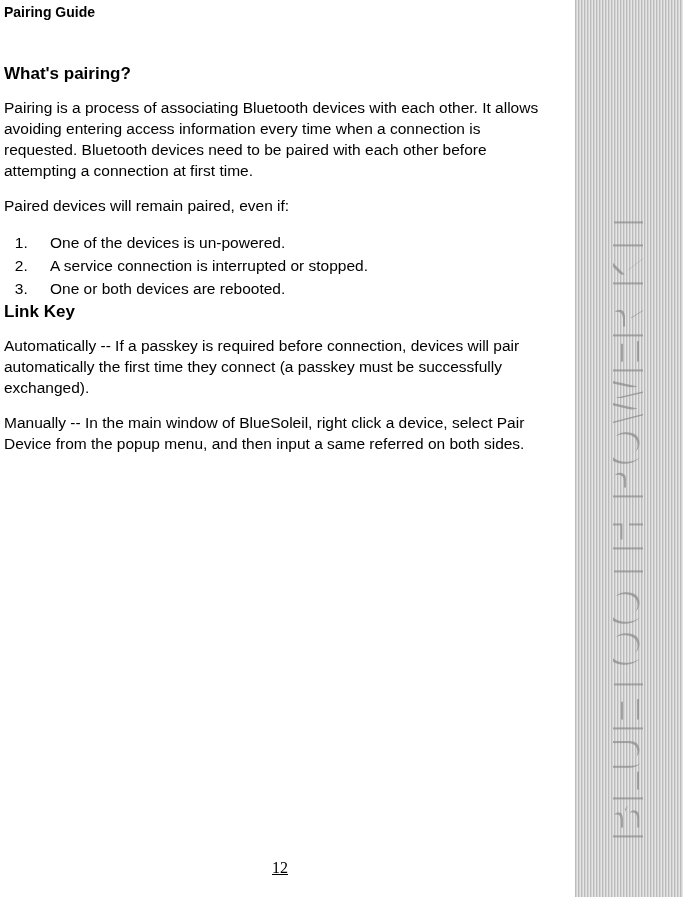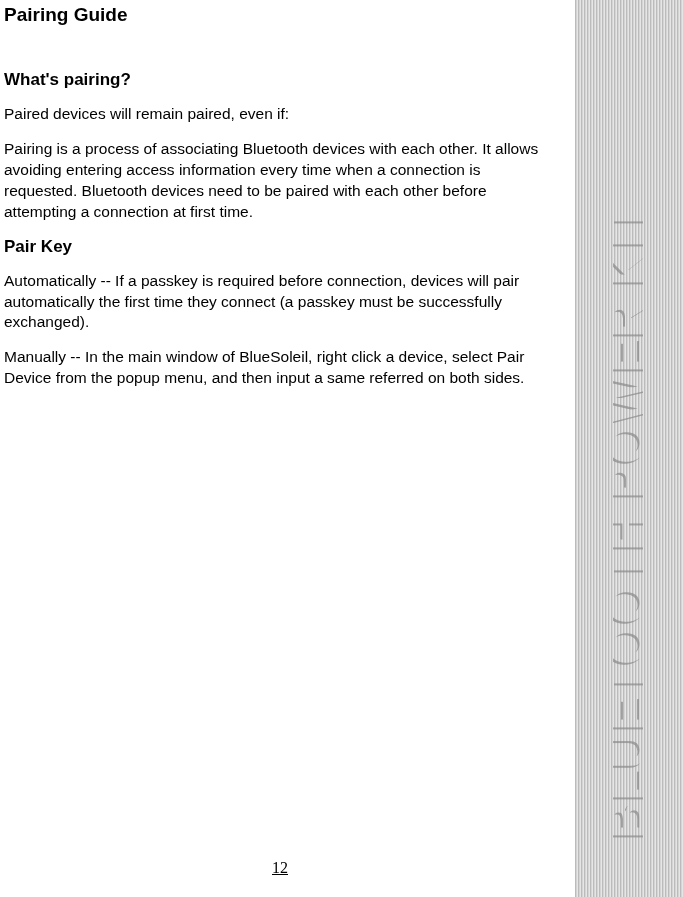--- a/index.html
+++ b/index.html
@@ -13,21 +13,21 @@
       font-family: Arial, Helvetica, sans-serif;
       position: relative;
       background: #fff;
       overflow: hidden;
     }
     .content {
       padding: 4px 20px 0 4px;
       width: 570px;
     }
     h1 {
-      font-size: 19px;
+      font-size: 14px;
       font-weight: bold;
       margin-bottom: 10px;
     }
     h2 {
       font-size: 17px;
       font-weight: bold;
       margin-bottom: 14px;
       margin-top: 44px;
     }
     p {
@@ -86,26 +86,31 @@
     }
   </style>
 </head>
 <body>
 
 <div class="content">
   <h1>Pairing Guide</h1>
 
   <h2>What's pairing?</h2>
 
+  <p>Pairing is a process of associating Bluetooth devices with each other. It allows avoiding entering access information every time when a connection is requested. Bluetooth devices need to be paired with each other before attempting a connection at first time.</p>
+
   <p>Paired devices will remain paired, even if:</p>
 
-  <p>Pairing is a process of associating Bluetooth devices with each other. It allows avoiding entering access information every time when a connection is requested. Bluetooth devices need to be paired with each other before attempting a connection at first time.</p>
+  <ol>
+    <li>One of the devices is un-powered.</li>
+    <li>A service connection is interrupted or stopped.</li>
+    <li>One or both devices are rebooted.</li>
+  </ol>
 
-
-  <h2 class="passkey-heading">Pair Key</h2>
+  <h2 class="passkey-heading">Link Key</h2>
 
 
 
   <p>Automatically -- If a passkey is required before connection, devices will pair automatically the first time they connect (a passkey must be successfully exchanged).</p>
 
   <p>Manually -- In the main window of BlueSoleil, right click a device, select Pair Device from the popup menu, and then input a same referred on both sides.</p>
 </div>
 
 <div class="page-number">12</div>
 

